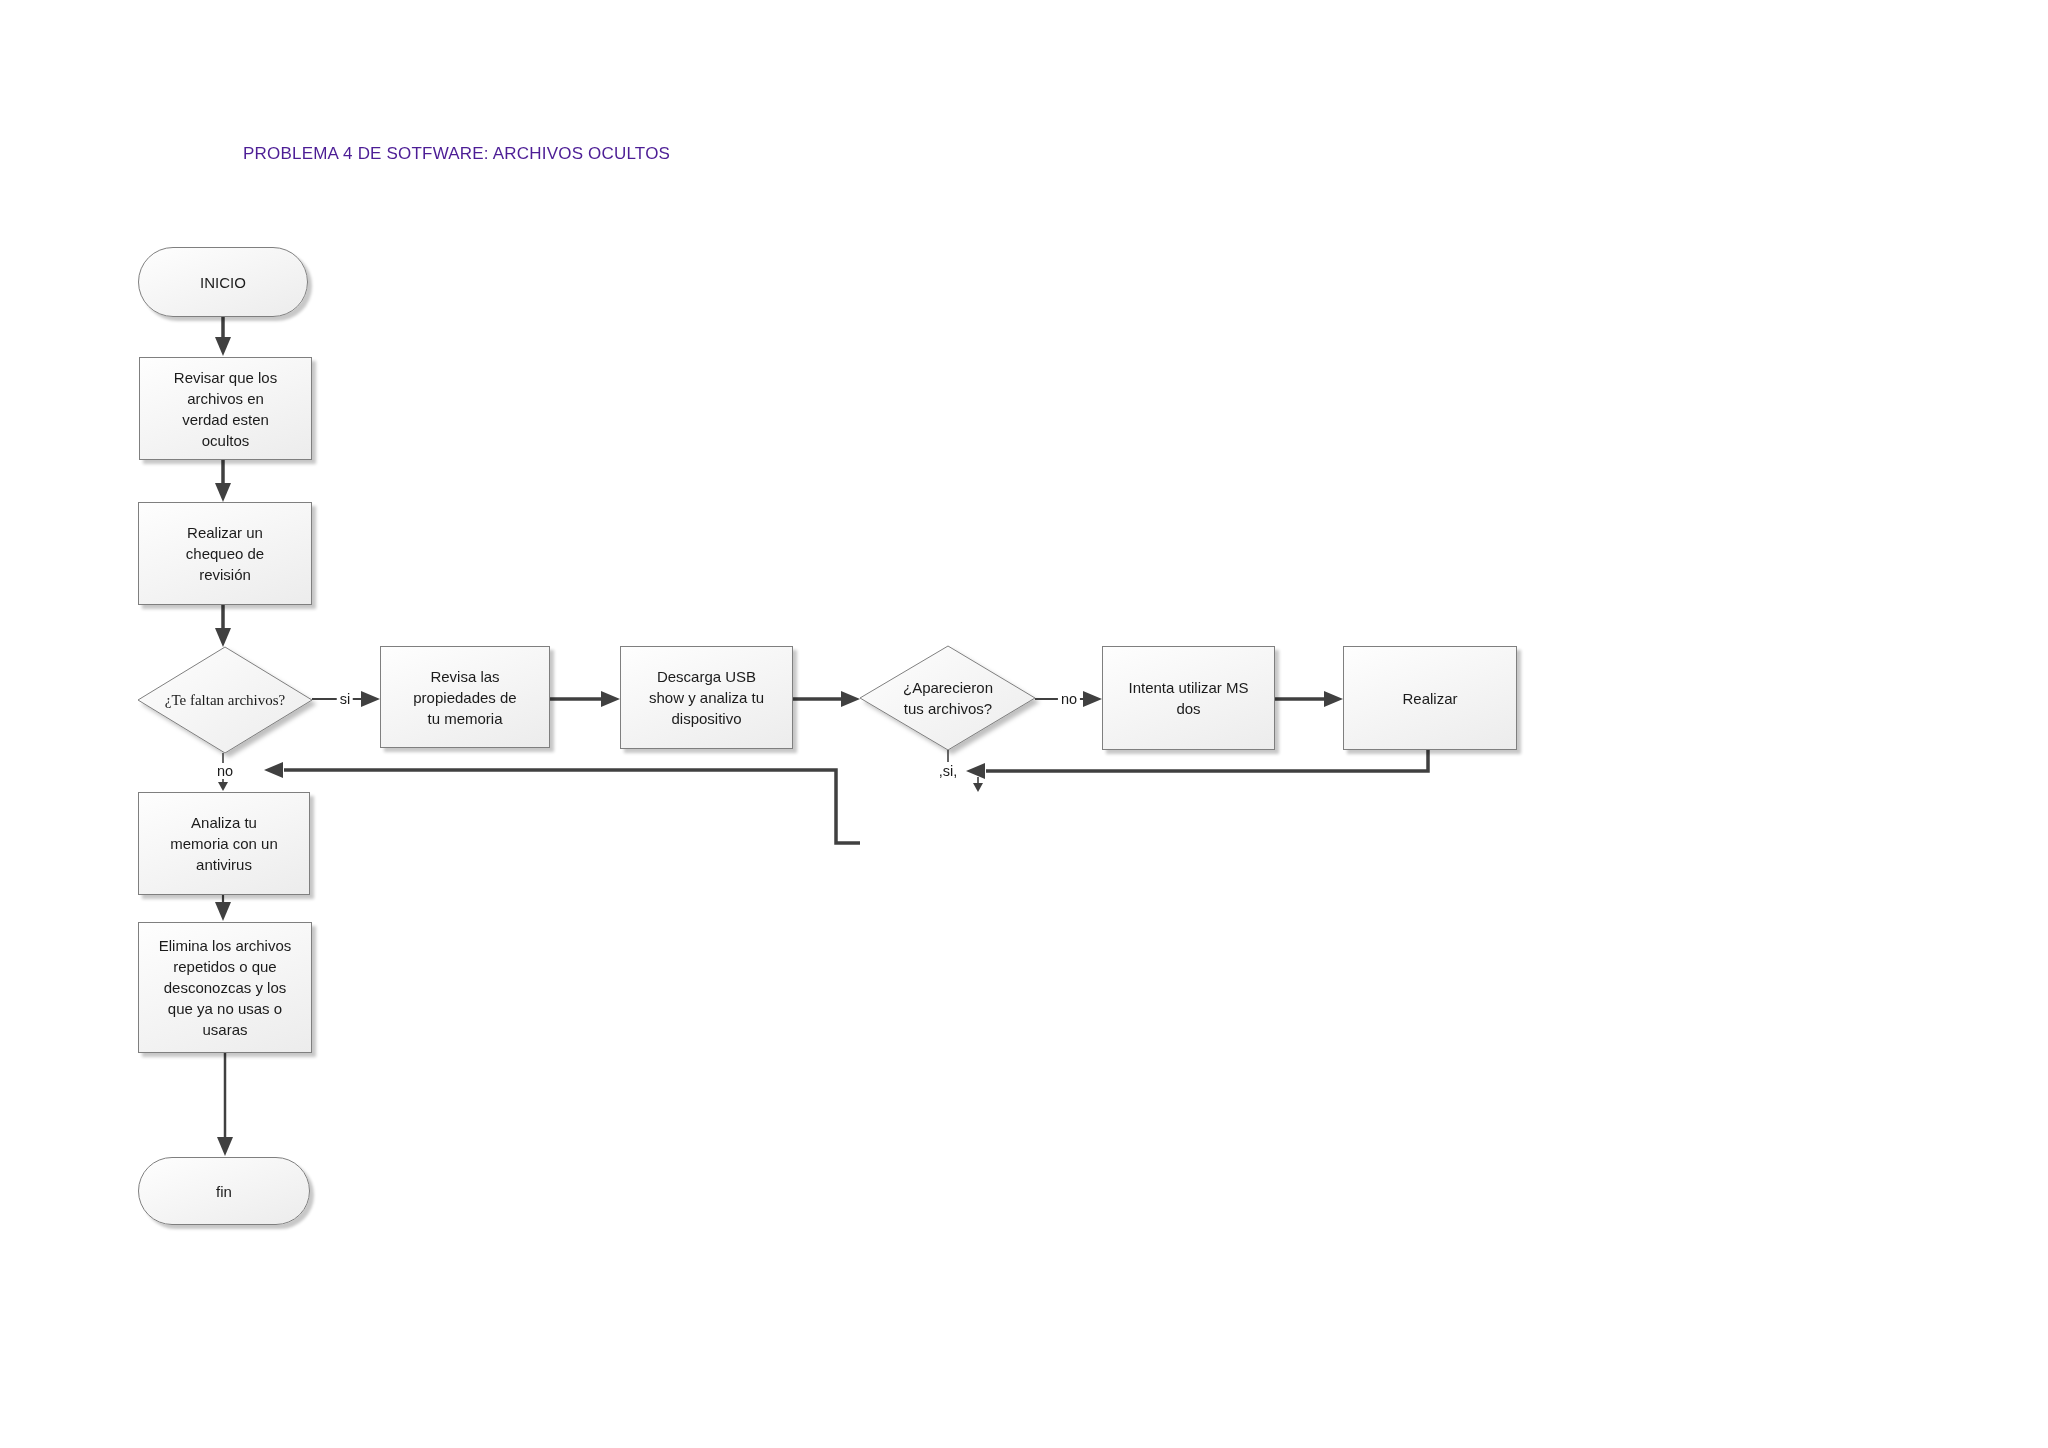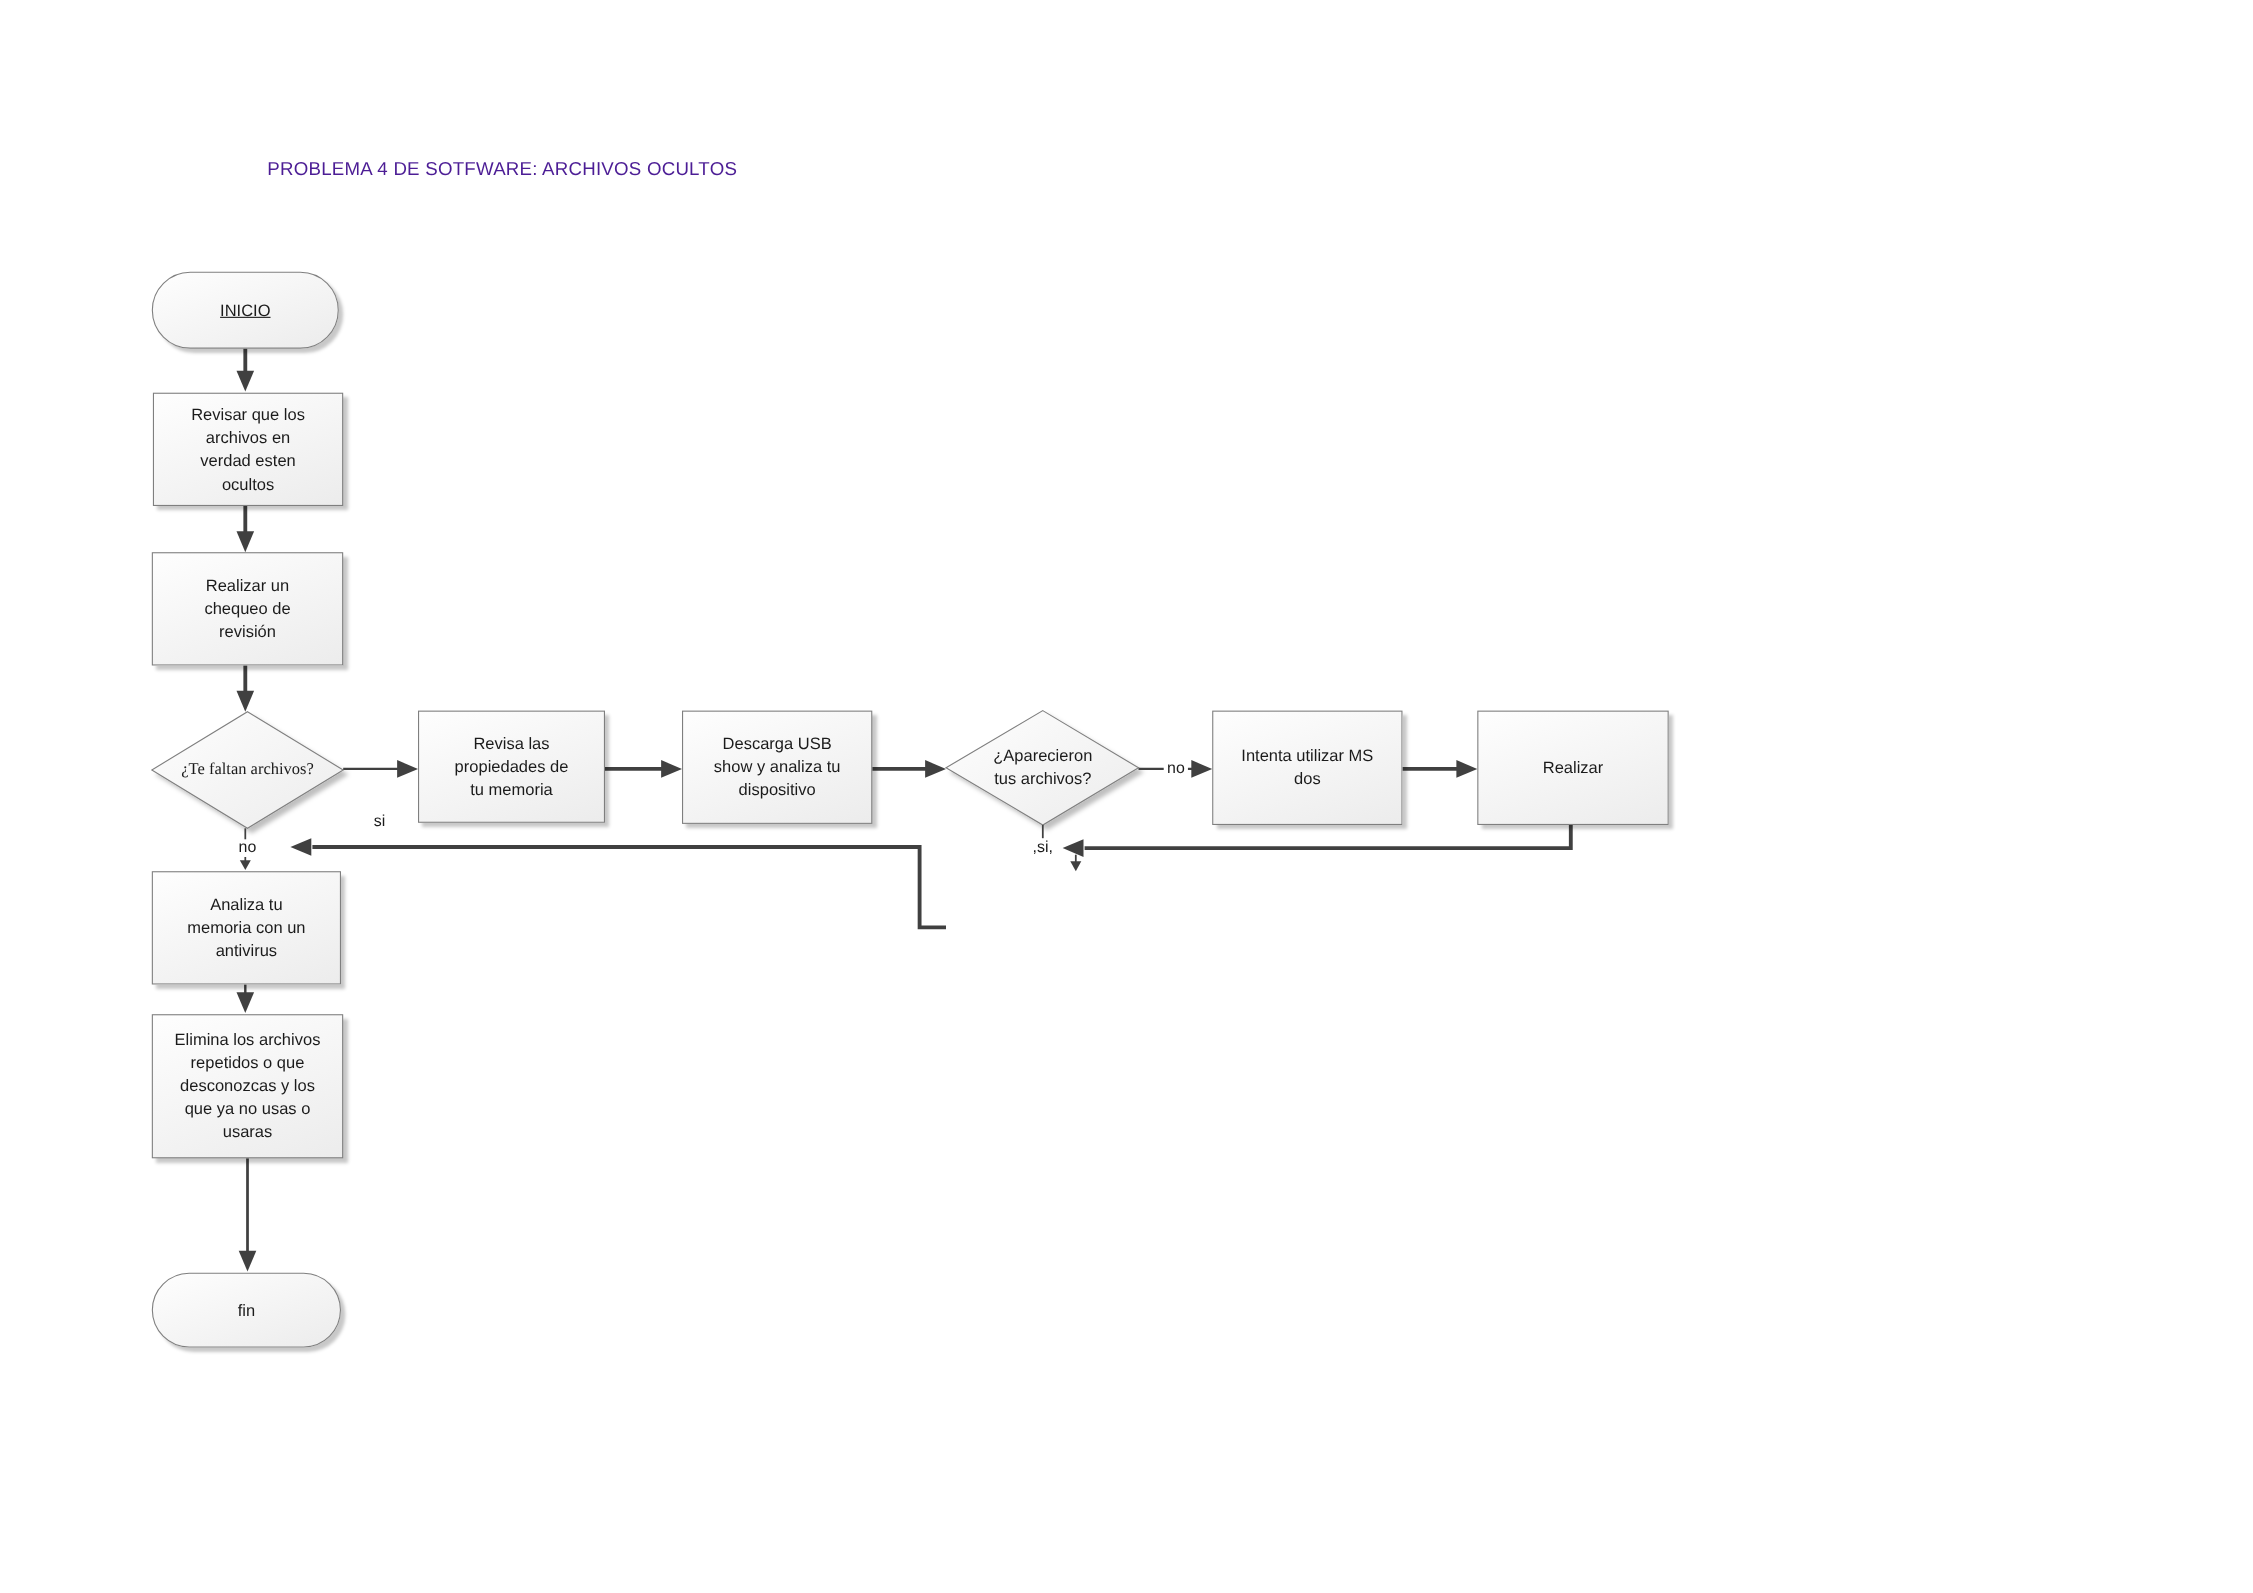--- a/index.html
+++ b/index.html
@@ -173,21 +173,21 @@
     </g>
 
     <g>
       <line class="edge" x1="225" y1="1053" x2="225" y2="1141" stroke-width="2.5"></line>
       <polygon class="arrowhead" points="225,1156 217,1137 233,1137"></polygon>
     </g>
   </svg>
 
   <div class="title">PROBLEMA 4 DE SOTFWARE: ARCHIVOS OCULTOS</div>
 
-  <div class="node terminator" style="left:138px; top:247px; width:170px; height:70px;text-decoration:underline;">INICIO</div>
+  <div class="node terminator" style="left:138px; top:247px; width:170px; height:70px;">INICIO</div>
 
   <div class="node process" style="left:139px; top:357px; width:173px; height:103px;">Revisar que los archivos en verdad esten ocultos</div>
 
   <div class="node process" style="left:138px; top:502px; width:174px; height:103px;">Realizar un chequeo de revisión</div>
 
   <div class="node diamond-label" style="left:158px; top:652px; width:134px; height:96px;font-family:Liberation Serif, serif;">¿Te faltan archivos?</div>
 
   <div class="node process" style="left:380px; top:646px; width:170px; height:102px;">Revisa las propiedades de tu memoria</div>
 
   <div class="node process" style="left:620px; top:646px; width:173px; height:103px;">Descarga USB show y analiza tu dispositivo</div>
@@ -198,18 +198,18 @@
 
   <div class="node process" style="left:1343px; top:646px; width:174px; height:104px;">Realizar</div>
 
 
   <div class="node process" style="left:138px; top:792px; width:172px; height:103px;">Analiza tu memoria con un antivirus</div>
 
   <div class="node process pad-med" style="left:138px; top:922px; width:174px; height:131px;">Elimina los archivos repetidos o que desconozcas y los que ya no usas o usaras</div>
 
   <div class="node terminator" style="left:138px; top:1157px; width:172px; height:68px;">fin</div>
 
-  <div class="edge-label" style="left:345px; top:699px;margin-top:48px;">si</div>
+  <div class="edge-label" style="left:345px; top:699px;">si</div>
   <div class="edge-label" style="left:1069px; top:699px;">no</div>
   <div class="edge-label" style="left:225px; top:771px;">no</div>
   <div class="edge-label" style="left:948px; top:771px;">,si,</div>
 
 </div>
 
 </body></html>

